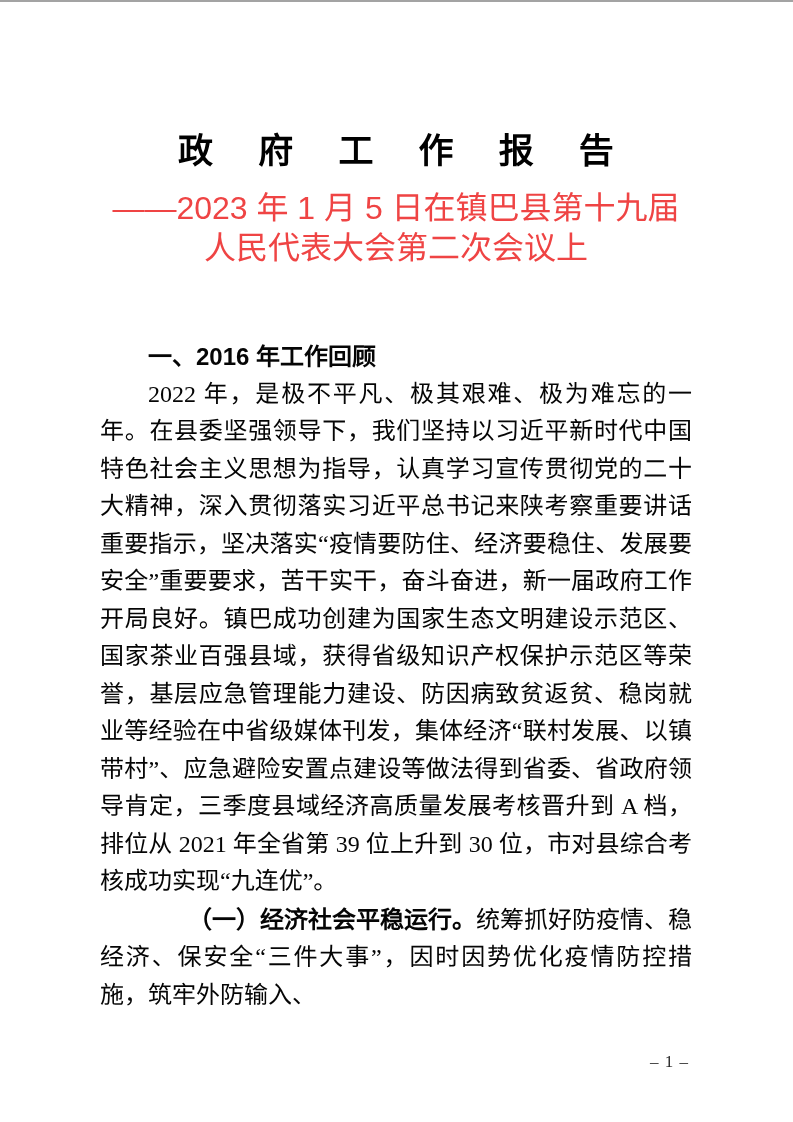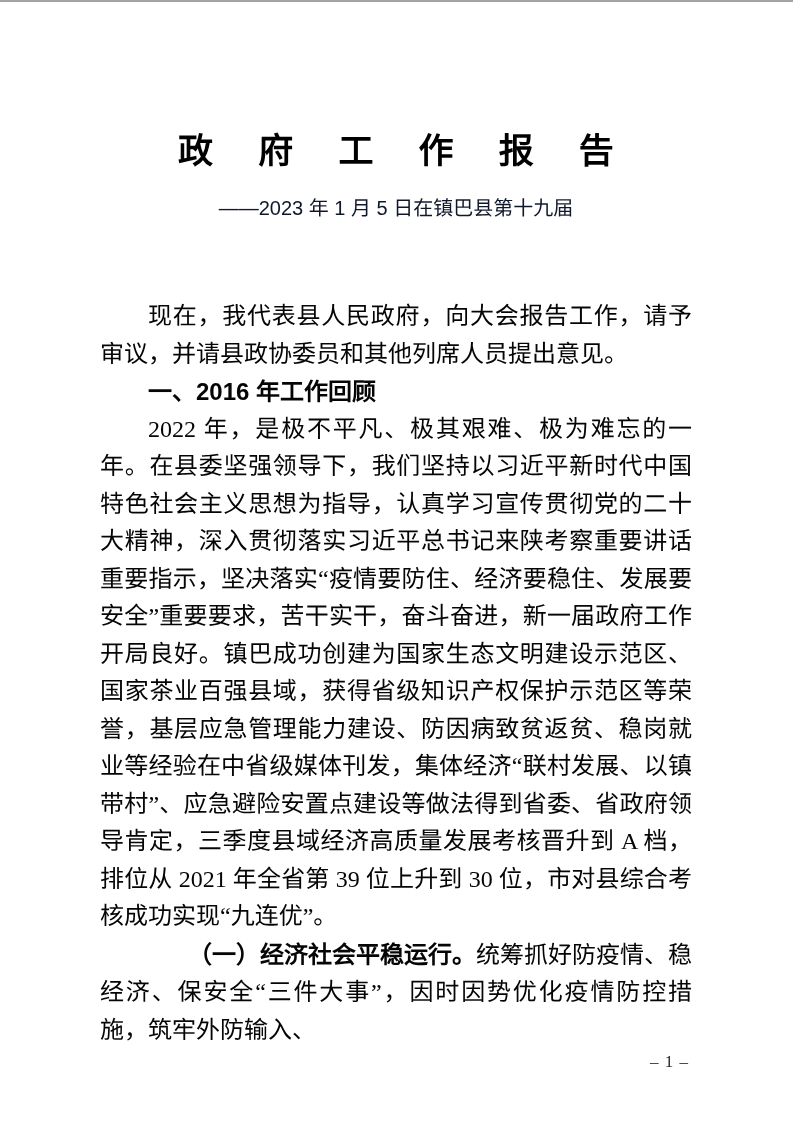--- a/index.html
+++ b/index.html
@@ -27,24 +27,24 @@
     font-size: 35px;
     line-height: 40px;
     text-align: center;
     letter-spacing: 0.52em;
     text-indent: 0.52em;
     color: #000000;
   }
   .subtitle {
     margin-top: 16px;
     font-family: "Liberation Sans", sans-serif;
-    font-size: 20px;
+    font-size: 32px;
     line-height: 40px;
     text-align: center;
-    color: #0f172a;
+    color: #ef4444;
   }
   .body-text {
     margin-top: 70px;
     font-family: "Liberation Serif", serif;
     font-size: 24px;
     line-height: 37.5px;
     text-align: justify;
     color: #050505;
   }
   .body-text p {
@@ -79,25 +79,25 @@
 </head>
 <body>
 
 <div class="page">
   <div class="content">
 
     <h1 class="doc-title">政 府 工 作 报 告</h1>
 
     <div class="subtitle">
       <div class="subtitle-line">——2023 年 1 月 5 日在镇巴县第十九届</div>
+      <div class="subtitle-line">人民代表大会第二次会议上</div>
     </div>
 
     <div class="body-text">
 
-      <p class="para">现在，我代表县人民政府，向大会报告工作，请予审议，并请县政协委员和其他列席人员提出意见。</p>
 
       <p class="para section-heading">一、2016 年工作回顾</p>
 
       <p class="para">2022 年，是极不平凡、极其艰难、极为难忘的一年。在县委坚强领导下，我们坚持以习近平新时代中国特色社会主义思想为指导，认真学习宣传贯彻党的二十大精神，深入贯彻落实习近平总书记来陕考察重要讲话重要指示，坚决落实“疫情要防住、经济要稳住、发展要安全”重要要求，苦干实干，奋斗奋进，新一届政府工作开局良好。镇巴成功创建为国家生态文明建设示范区、国家茶业百强县域，获得省级知识产权保护示范区等荣誉，基层应急管理能力建设、防因病致贫返贫、稳岗就业等经验在中省级媒体刊发，集体经济“联村发展、以镇带村”、应急避险安置点建设等做法得到省委、省政府领导肯定，三季度县域经济高质量发展考核晋升到 A 档，排位从 2021 年全省第 39 位上升到 30 位，市对县综合考核成功实现“九连优”。</p>
 
       <p class="para"><span class="subsection-heading">（一）经济社会平稳运行。</span><span>统筹抓好防疫情、稳经济、保安全“三件大事”，因时因势优化疫情防控措施，筑牢外防输入、</span></p>
     </div>
   </div>
 
   <div class="page-number">– 1 –</div>

